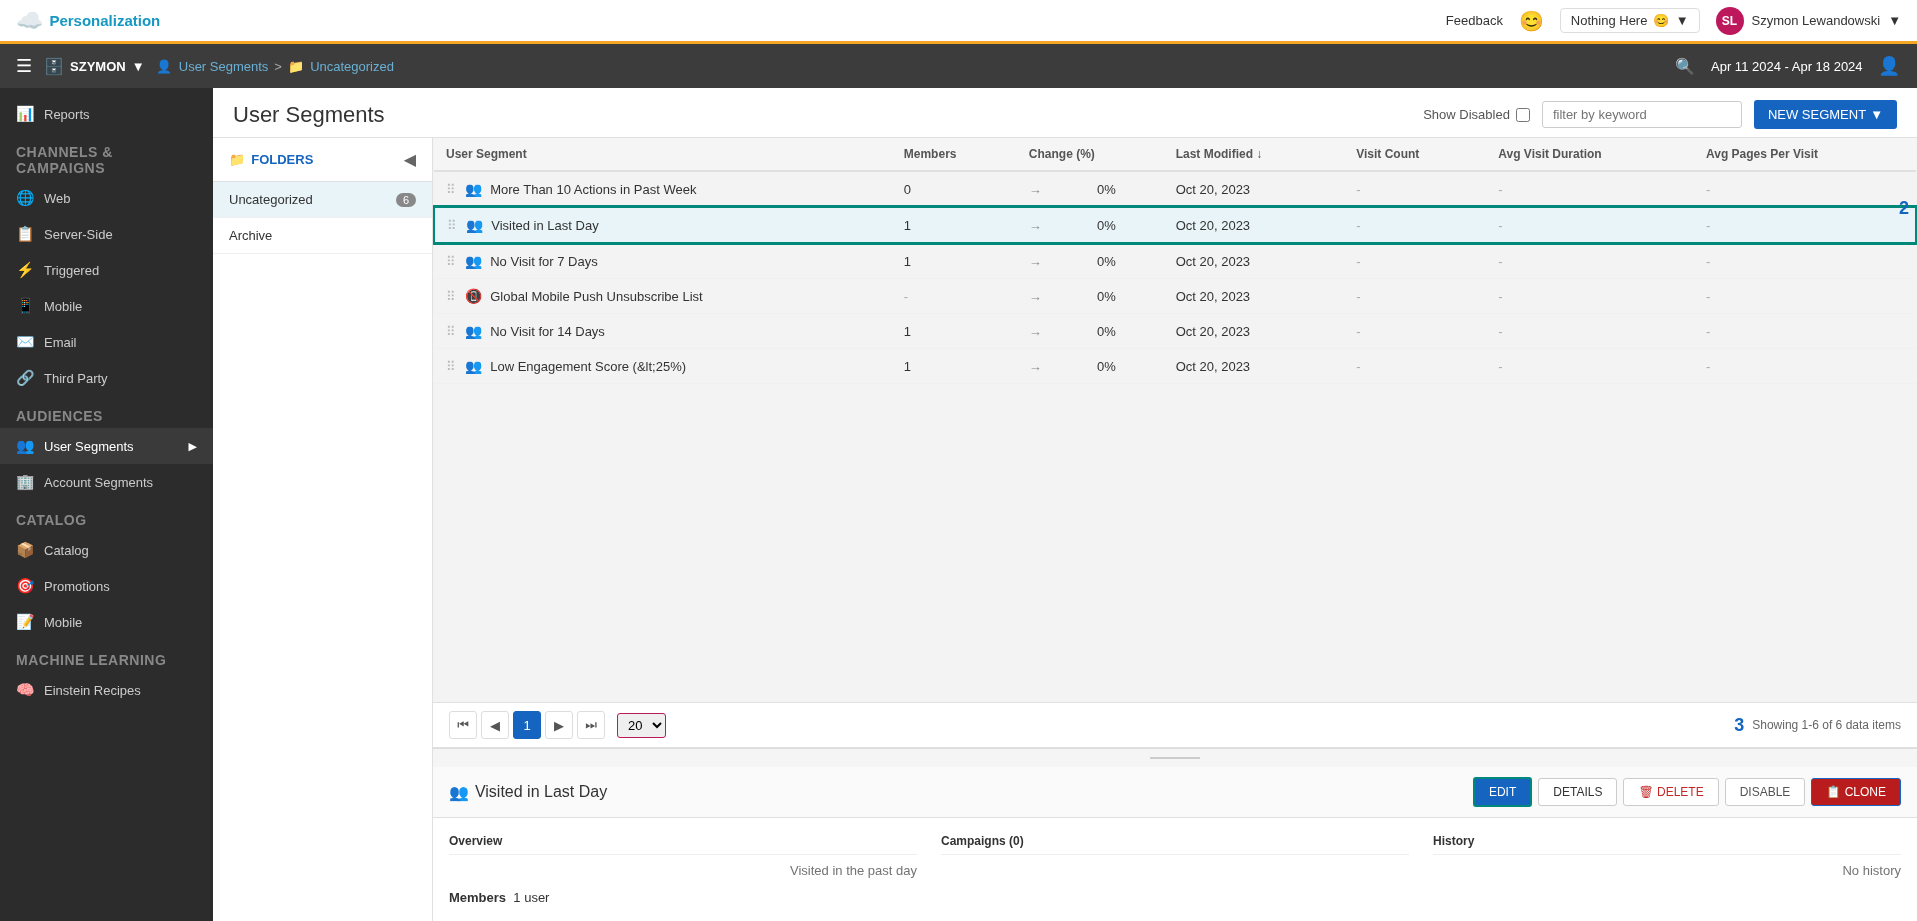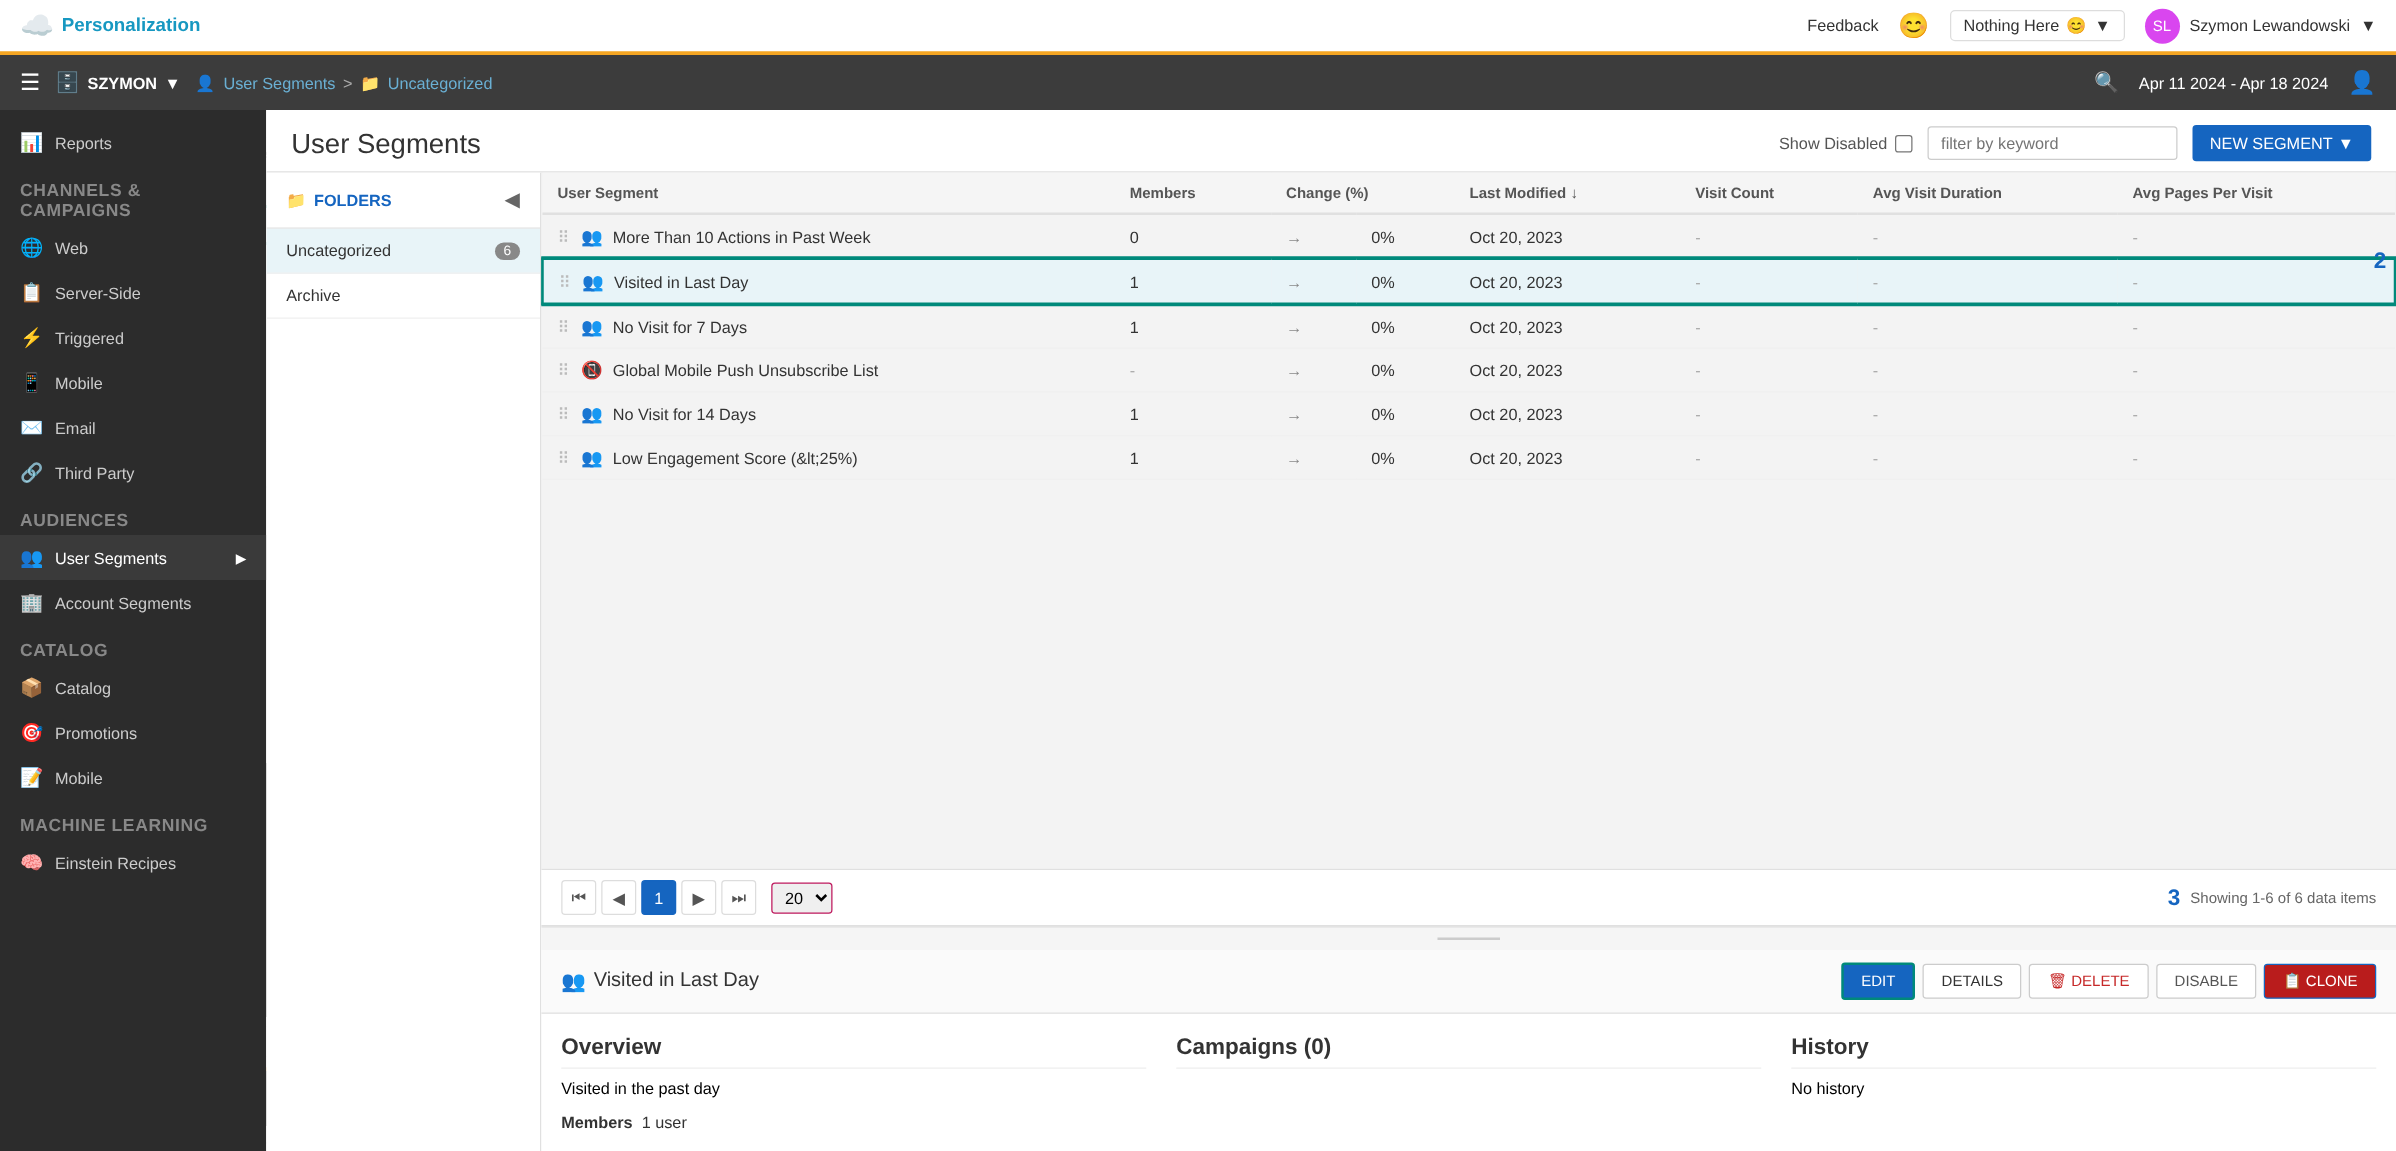--- a/index.html
+++ b/index.html
@@ -17,21 +17,21 @@
       position: fixed;
       top: 0; left: 0; right: 0;
       z-index: 100;
     }
     .top-bar-left { display: flex; align-items: center; gap: 8px; }
     .top-bar-logo { color: #1798c1; font-weight: bold; font-size: 15px; display: flex; align-items: center; gap: 6px; }
     .top-bar-right { display: flex; align-items: center; gap: 16px; }
     .feedback-btn { color: #333; font-size: 13px; cursor: pointer; }
     .nothing-here { display: flex; align-items: center; gap: 6px; font-size: 13px; cursor: pointer; border: 1px solid #ddd; padding: 4px 10px; border-radius: 4px; }
     .user-info { display: flex; align-items: center; gap: 8px; font-size: 13px; cursor: pointer; }
-    .user-avatar { width: 28px; height: 28px; border-radius: 50%; background: #d946ef; color: #fff; display: flex; align-items: center; justify-content: center; font-size: 12px; font-weight: normal; text-align: right; }
+    .user-avatar { width: 28px; height: 28px; border-radius: 50%; background: #be185d; color: #fff; display: flex; align-items: center; justify-content: center; font-size: 12px; font-weight: bold; text-align: right; }
 
     
     .sub-header {
       height: 44px;
       background: #3c3c3c;
       display: flex;
       align-items: center;
       padding: 0 16px;
       justify-content: space-between;
       position: fixed;
@@ -241,22 +241,22 @@
       background: #fff;
       color: #333;
     }
     .detail-btn.primary { background: #1565c0; color: #fff; border-color: #1565c0; }
     .detail-btn.danger { color: #c62828; border-color: #ccc; }
     .detail-btn.warning { color: #555; }
     .detail-btn.clone { background: #b91c1c; color: #fff; border-color: #1565c0; }
 
     .detail-sections { display: flex; padding: 16px; gap: 24px; }
     .detail-section { flex: 1; }
-    .detail-section-title { font-size: 18px; font-weight: bold; color: #333; margin-bottom: 8px; border-bottom: 1px solid #eee; padding-bottom: 6px; }
-    .detail-section-content { font-size: 13px; color: #000000; }
+    .detail-section-title { font-size: 12px; font-weight: bold; color: #333; margin-bottom: 8px; border-bottom: 1px solid #eee; padding-bottom: 6px; }
+    .detail-section-content { font-size: 13px; color: #737373; text-align: right; }
 
     
     .table-scroll { overflow-y: auto; flex: 1; }
 
     .checkbox { width: 14px; height: 14px; border: 1px solid #aaa; display: inline-block; }
     .divider-line { width: 50px; height: 2px; background: #ccc; margin: 4px auto; }
 
     .edit-btn-border { border: 2px solid #00897b !important; }
   </style>
 </head>

